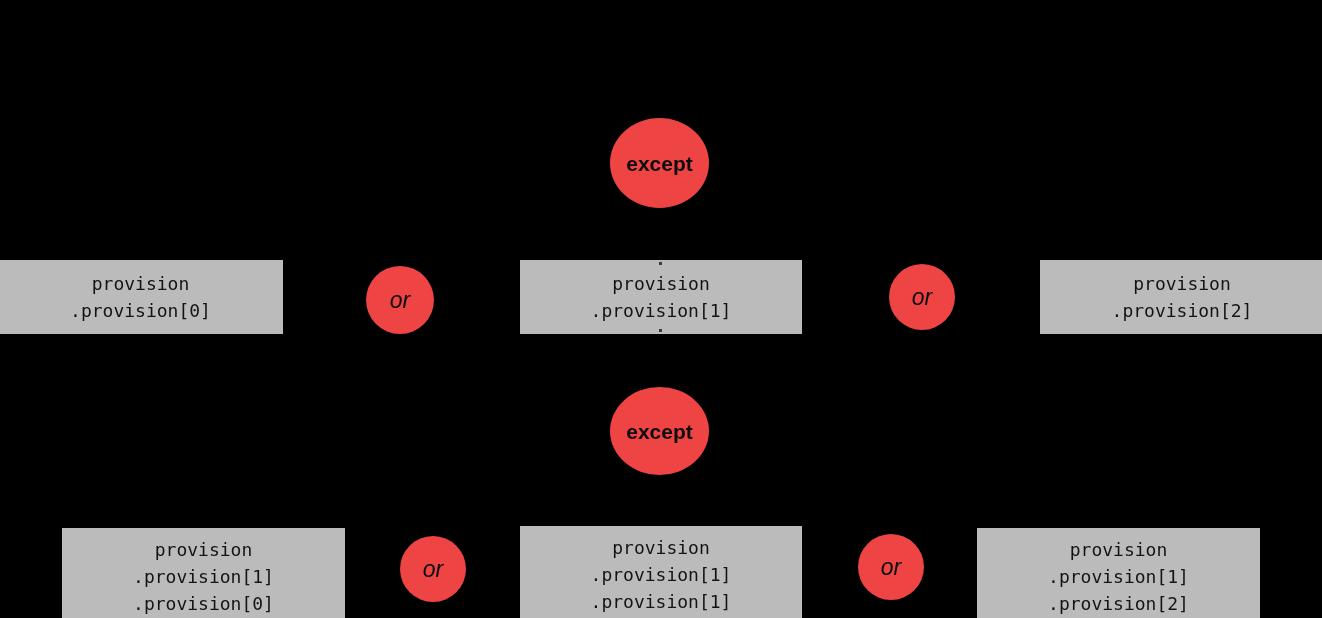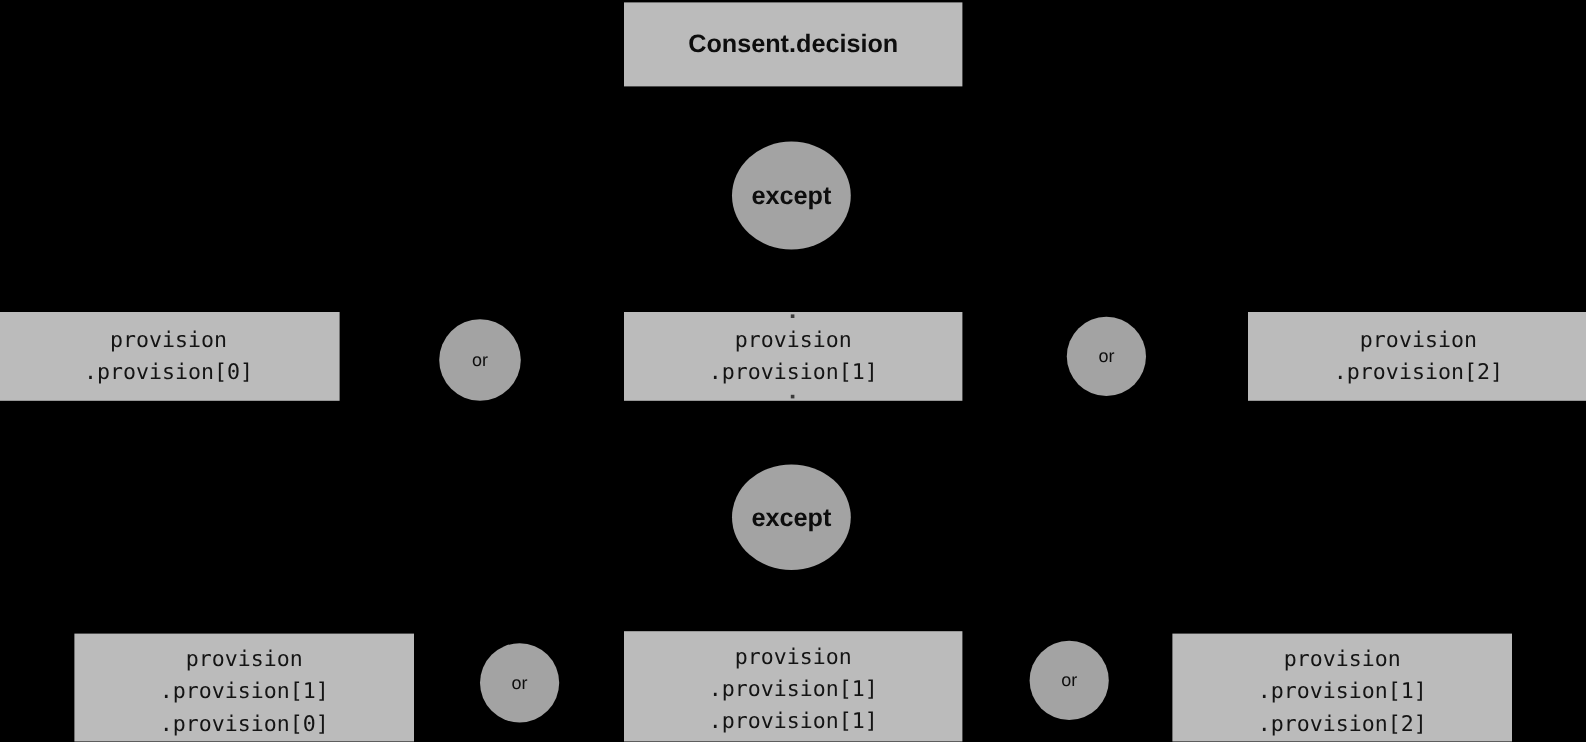--- a/index.html
+++ b/index.html
@@ -43,56 +43,54 @@
   .node-box.root-box .line {
     font-family: "Liberation Sans", sans-serif;
     font-weight: bold;
     font-size: 21px;
     line-height: 26px;
     color: #0d0d0d;
   }
   
   .node-ellipse {
     position: absolute;
-    background: #a3a3a3;
+    background: #ef4444;
     border-radius: 50%;
     display: flex;
     align-items: center;
     justify-content: center;
     box-sizing: border-box;
     color: #111111;
     text-align: right;
   }
   .node-ellipse .label {
     font-family: "Liberation Sans", sans-serif;
     font-size: 21px;
     font-weight: bold;
     color: #0d0d0d;
     line-height: 1;
   }
   .node-ellipse.or-node .label {
     font-weight: normal;
-    font-size: 15px;
+    font-size: 23px;
+    font-style: italic;
   }
   
   .connector-dot {
     position: absolute;
     width: 3px;
     height: 3px;
     background: #3a3a3a;
   }
 </style>
 </head>
 <body>
 
 <div id="canvas">
 
-  <div class="node-box root-box" style="left:520px; top:2px; width:282px; height:70px;">
-    <div class="line">Consent.decision</div>
-  </div>
 
   <div class="node-ellipse except-node" style="left:610px; top:118px; width:99px; height:90px;">
     <div class="label">except</div>
   </div>
 
   <div class="node-box" style="left:-2px; top:260px; width:285px; height:74px;">
     <div class="line">provision</div>
     <div class="line">.provision[0]</div>
   </div>
 

